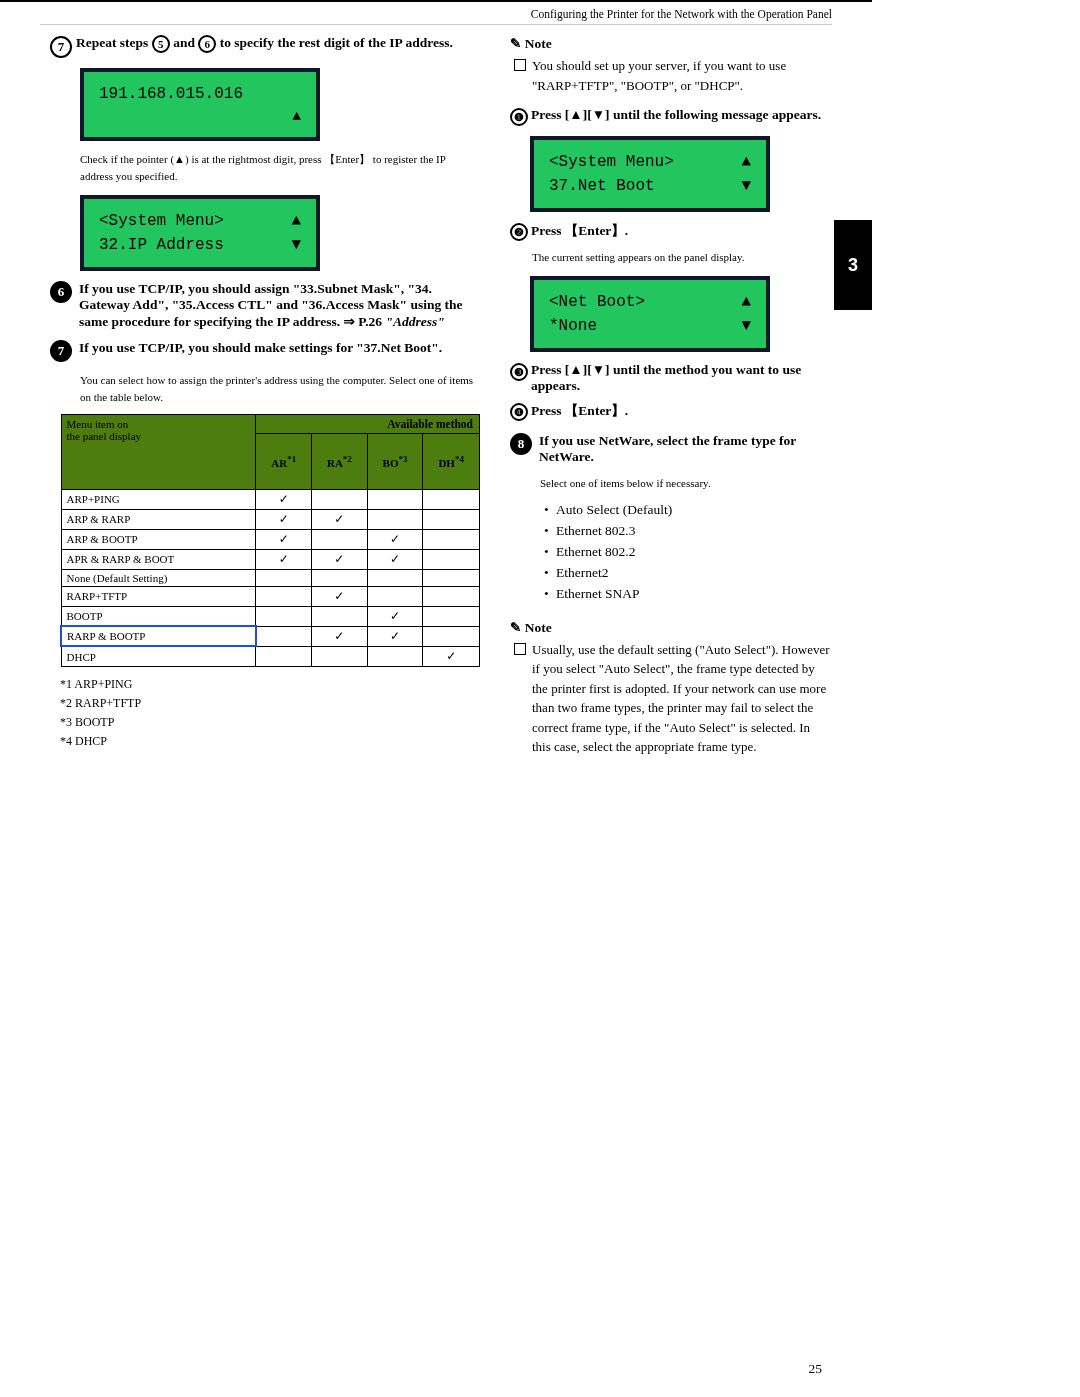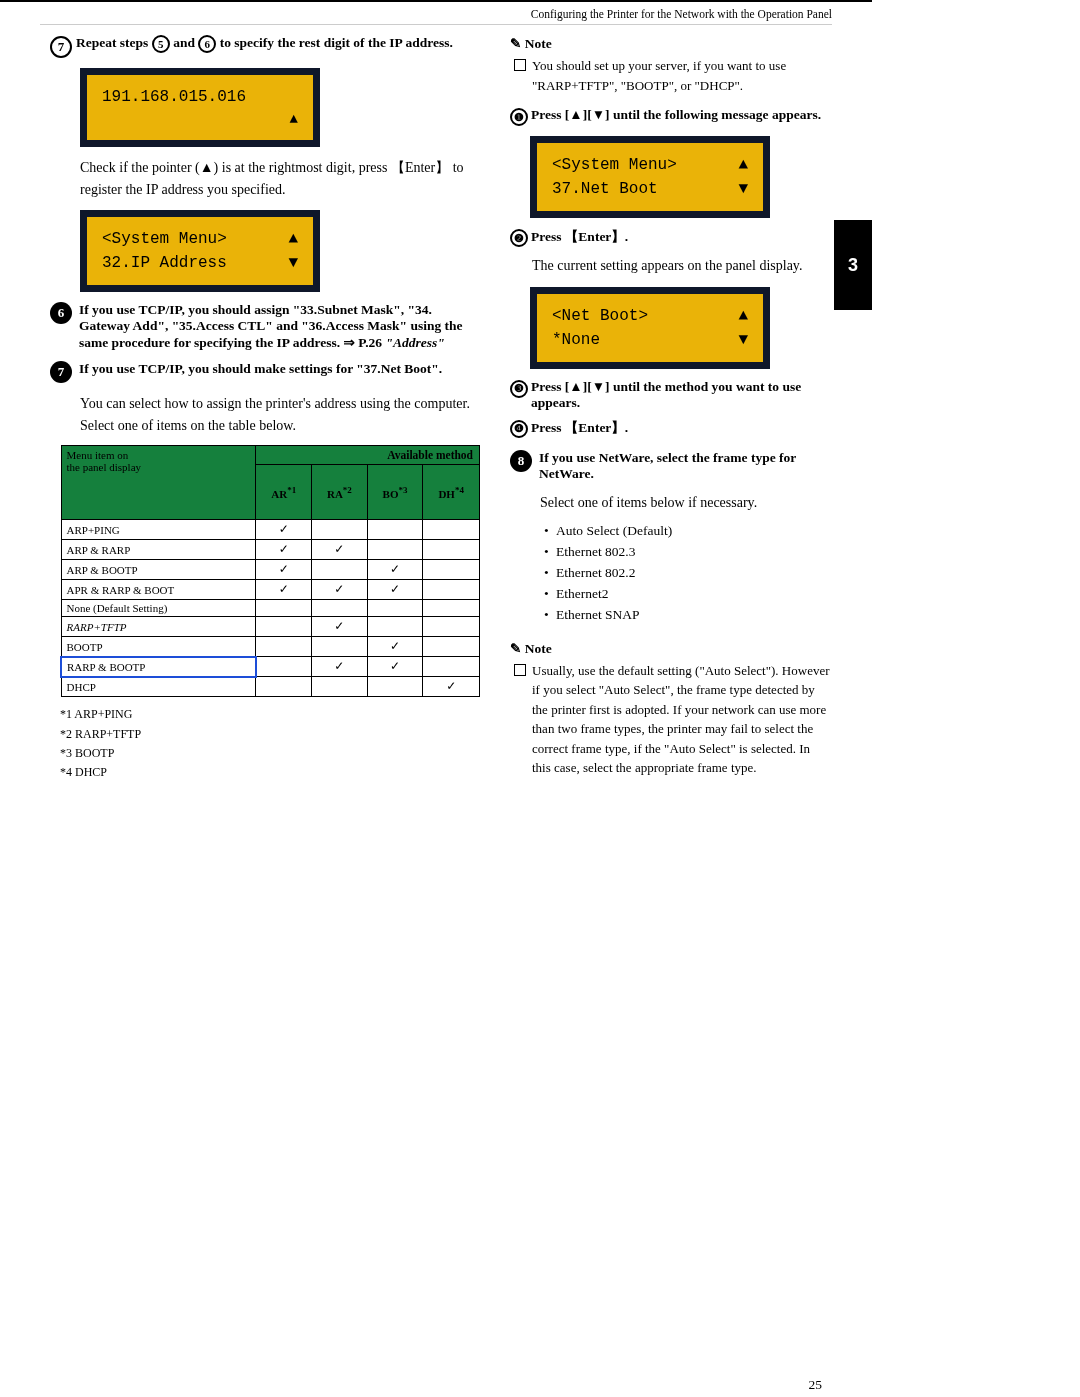--- a/index.html
+++ b/index.html
@@ -53,37 +53,37 @@
     .left-col {
       width: 480px;
       padding-right: 20px;
     }
     .right-col {
       width: 480px;
       padding-left: 10px;
     }
     
     .lcd-box {
-      border: 7px solid #0f172a;
-      background: #eab308;
+      border: 4px solid #0f172a;
+      background: #22c55e;
       font-family: "Courier New", Courier, monospace;
       font-size: 16px;
       padding: 10px 15px;
       margin: 10px 0 10px 0;
       width: 240px;
       line-height: 1.5;
     }
     .lcd-box .lcd-row {
       display: flex;
       justify-content: space-between;
       align-items: center;
     }
     
     .body-text {
-      font-size: 14px;
+      font-size: 11px;
       line-height: 1.55;
       margin-bottom: 8px;
     }
     
     .note-section {
       margin-bottom: 12px;
     }
     .note-title {
       font-size: 13.5px;
       font-weight: bold;
@@ -111,21 +111,21 @@
       margin: 8px 0;
       width: 420px;
     }
     .method-table th, .method-table td {
       border: 1px solid #000;
       padding: 3px 6px;
       text-align: center;
     }
     .method-table th {
       font-weight: bold;
-      background: #15803d;
+      background: #4d7c0f;
     }
     .method-table .col-header-main {
       text-align: left;
       font-weight: bold;
     }
     
     .footnotes {
       font-size: 12px;
       margin-top: 6px;
       margin-left: 10px;
@@ -144,21 +144,21 @@
       position: relative;
     }
     .bullet-list li::before {
       content: "•";
       position: absolute;
       left: 4px;
     }
     
     .page-number {
       position: absolute;
-      bottom: 4px;
+      bottom: 20px;
       right: 50px;
       font-size: 13.5px;
     }
     
     .header-rule {
       border: none;
       border-top: 1px solid #ccc;
       margin: 0 40px 0 40px;
     }
     
@@ -323,21 +323,21 @@
       <td style="font-size:12px;border:1px solid #000;padding:2px 4px;"></td>
     </tr>
               <tr>
       <td style="text-align:left;font-size:11px;border:1px solid #000;padding:2px 5px;">None (Default Setting)</td>
       <td style="font-size:12px;border:1px solid #000;padding:2px 4px;"></td>
       <td style="font-size:12px;border:1px solid #000;padding:2px 4px;"></td>
       <td style="font-size:12px;border:1px solid #000;padding:2px 4px;"></td>
       <td style="font-size:12px;border:1px solid #000;padding:2px 4px;"></td>
     </tr>
               <tr>
-      <td style="text-align:left;font-size:11px;border:1px solid #000;padding:2px 5px;font-style:italic;">RARP+TFTP</td>
+      <td style="text-align:left;font-size:11px;border:1px solid #000;padding:2px 5px;">RARP+TFTP</td>
       <td style="font-size:12px;border:1px solid #000;padding:2px 4px;"></td>
       <td style="font-size:12px;border:1px solid #000;padding:2px 4px;">✓</td>
       <td style="font-size:12px;border:1px solid #000;padding:2px 4px;"></td>
       <td style="font-size:12px;border:1px solid #000;padding:2px 4px;"></td>
     </tr>
               <tr>
       <td style="text-align:left;font-size:11px;border:1px solid #000;padding:2px 5px;">BOOTP</td>
       <td style="font-size:12px;border:1px solid #000;padding:2px 4px;"></td>
       <td style="font-size:12px;border:1px solid #000;padding:2px 4px;"></td>
       <td style="font-size:12px;border:1px solid #000;padding:2px 4px;">✓</td>

